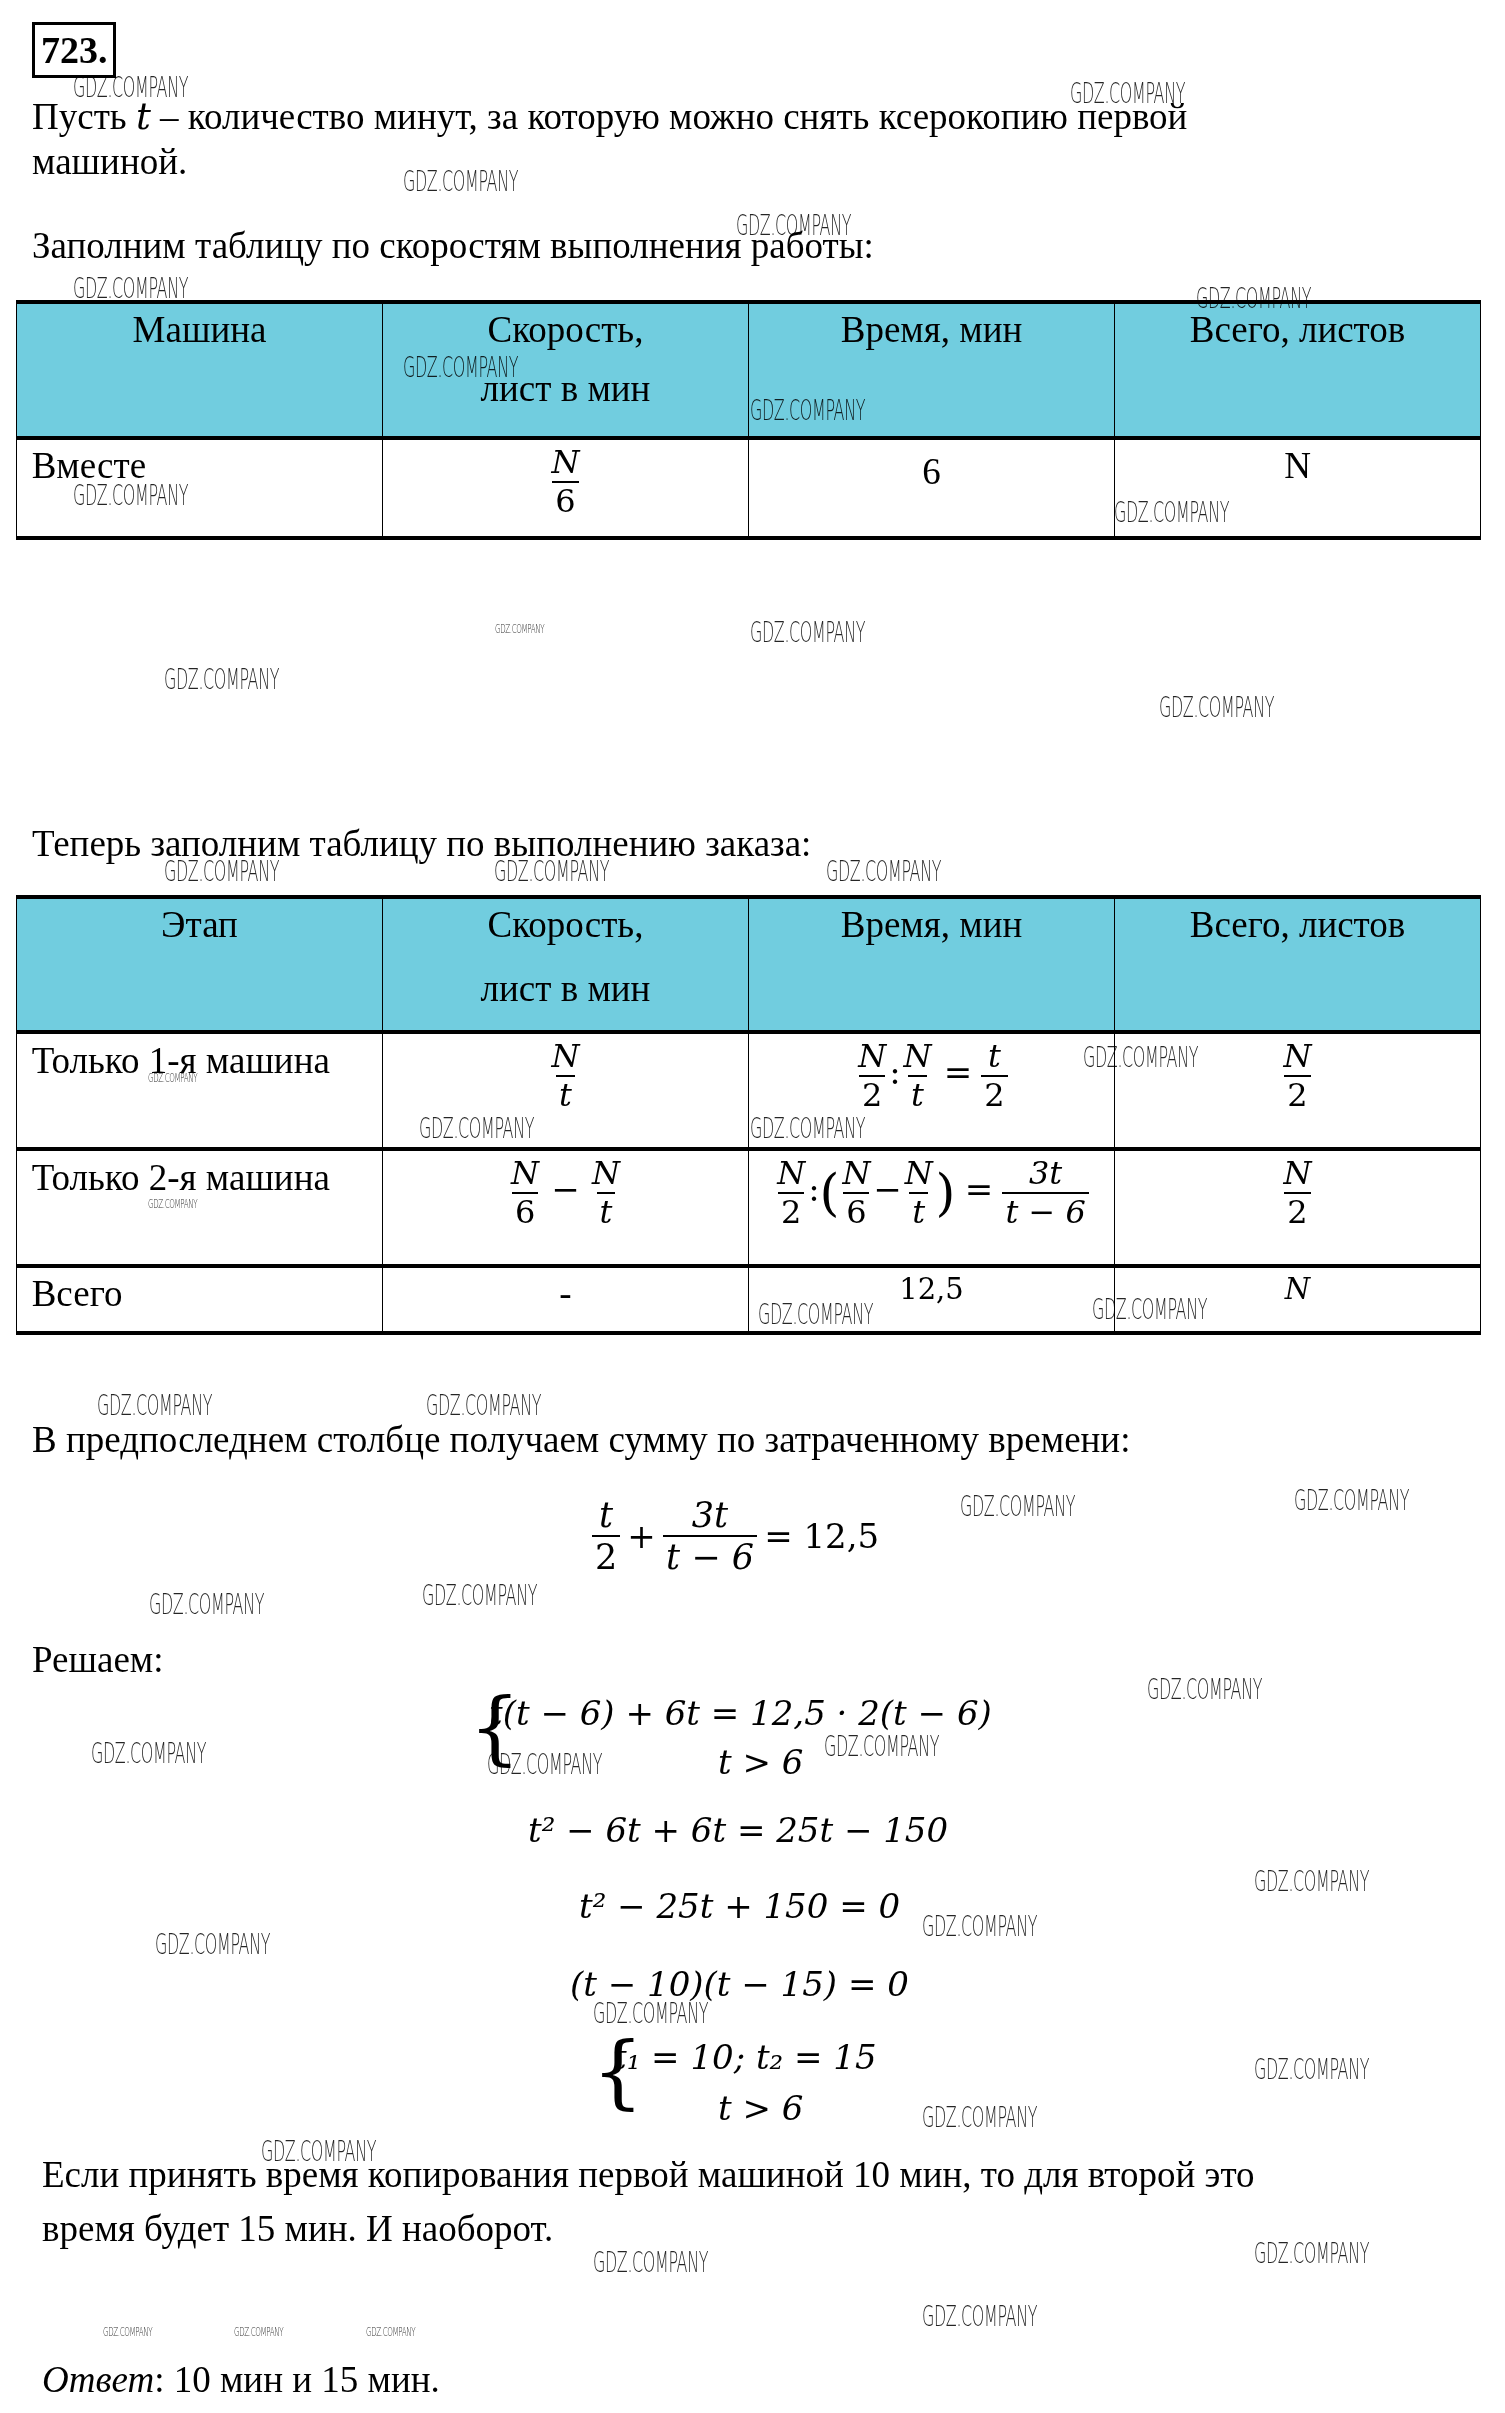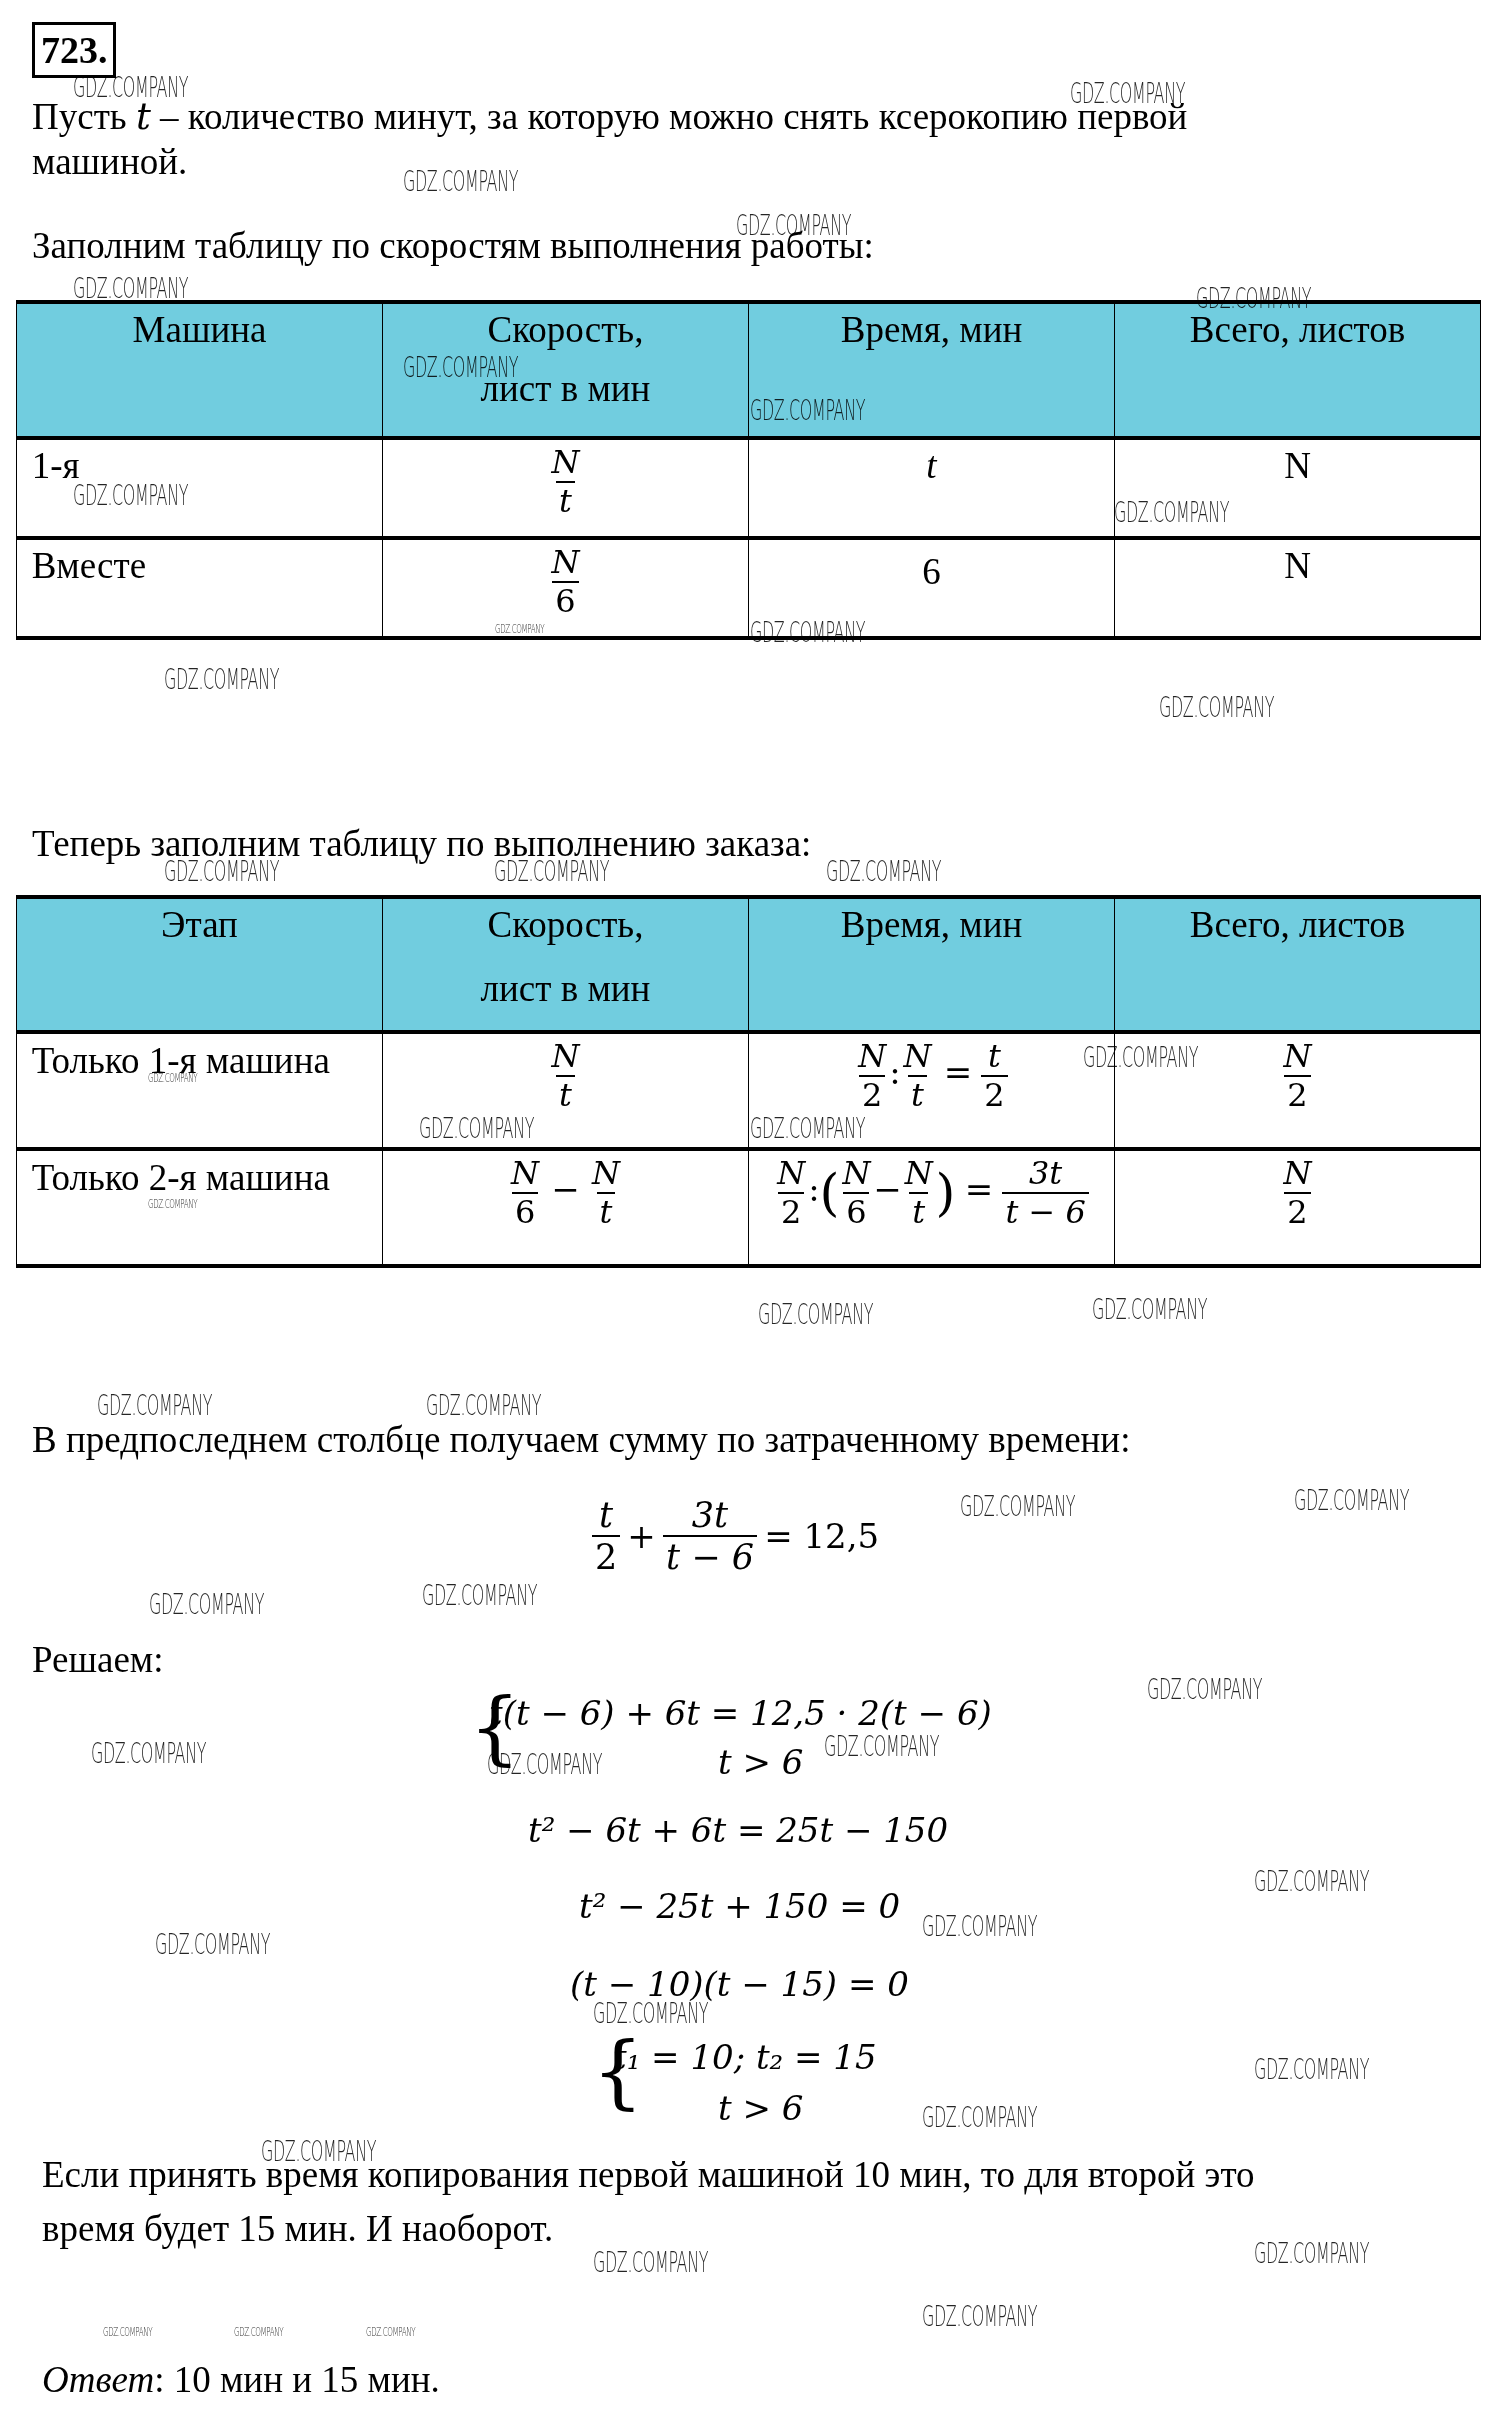--- a/index.html
+++ b/index.html
@@ -55,31 +55,20 @@
       <tr style="height:136px;">
     <th>Машина</th>
     <th>
       <div>Скорость,</div>
       <div style="margin-top:16px;">лист в мин</div>
     </th>
     <th>Время, мин</th>
     <th>Всего, листов</th>
   </tr>
   <tr style="height:100px;">
-    <td class="left">1-я</td>
-    <td>
-      <span class="frac">
-            <span class="n fi">N</span>
-            <span class="d fi">t</span>
-          </span>
-    </td>
-    <td class="fi">t</td>
-    <td>N</td>
-  </tr>
-  <tr style="height:100px;">
     <td class="left">Вместе</td>
     <td>
       <span class="frac">
             <span class="n fi">N</span>
             <span class="d">6</span>
           </span>
     </td>
     <td style="padding-top:10.3px;">6</td>
     <td>N</td>
   </tr>
@@ -157,20 +146,26 @@
             <span class="n fi">3t</span>
             <span class="d fi">t − 6</span>
           </span>
     </td>
     <td>
       <span class="frac">
             <span class="n fi">N</span>
             <span class="d">2</span>
           </span>
     </td>
+  </tr>
+  <tr style="height:67px;">
+    <td class="left">Всего</td>
+    <td>-</td>
+    <td class="math" style="font-size:29px;">12,5</td>
+    <td class="fi math" style="font-size:29px;">N</td>
   </tr>
 </tbody>
   </table>
 
 <div class="abs txt" style="left:32px; top:1418px;">В предпоследнем столбце получаем сумму по затраченному времени:</div>
 
 <div class="abs" style="left:592px; top:1495px; display:flex; align-items:center; gap:7.3px;">
   <span class="frac" style="font-size:35px;">
       <span class="n fi">t</span>
       <span class="d">2</span>

